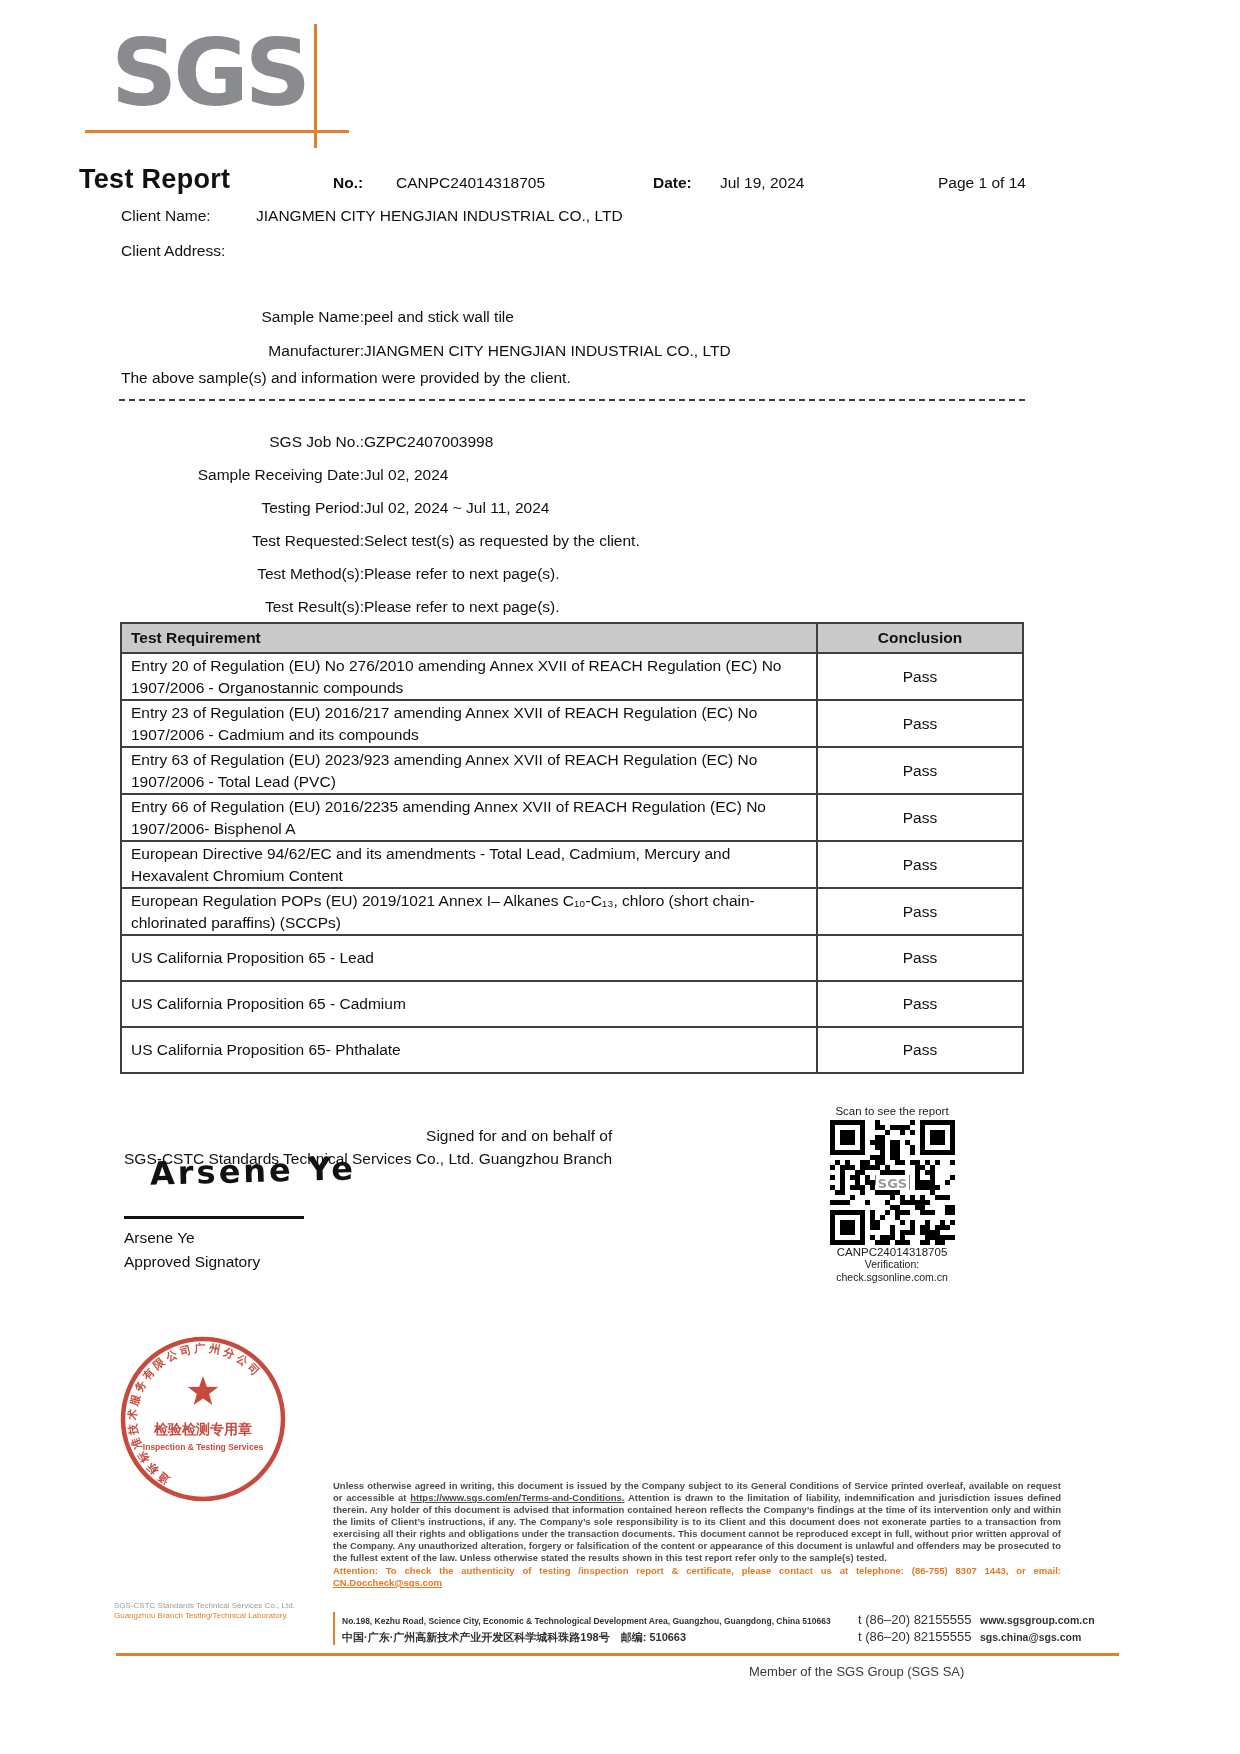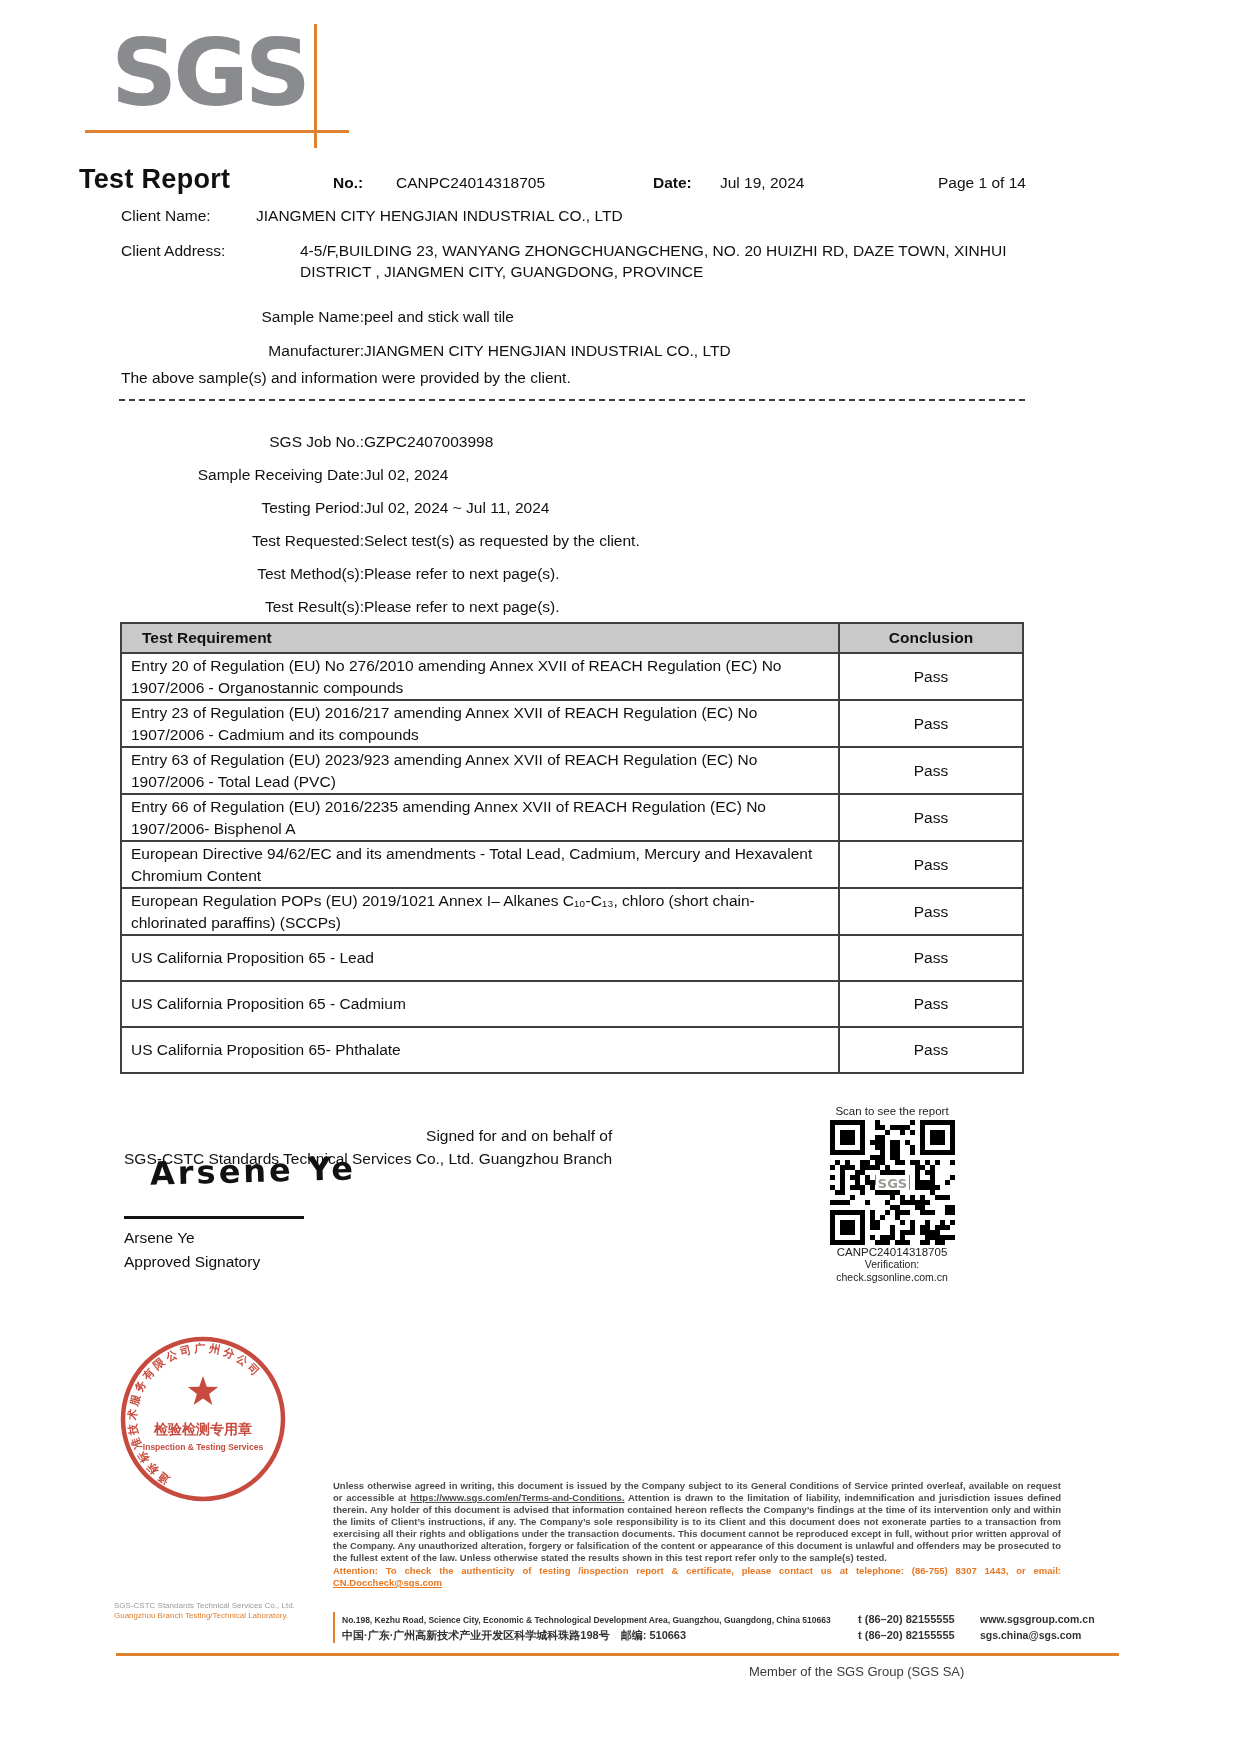--- a/index.html
+++ b/index.html
@@ -24,21 +24,21 @@
   .lw243 { flex:0 0 243px;text-align:right; }
   .val-wrap { width:725px; }
 
   .dashed-div { border-top:2px dashed #3c3c3c; height:0; }
 
   .job-row { display:flex; font-size:15.5px; line-height:21px; margin-bottom:12px; }
 
   
   table.results { border-collapse:collapse; width:904px; table-layout:fixed; }
   table.results th, table.results td { border:2px solid #3f3f3f; font-size:15.5px; }
-  th.req-h { width:676px; text-align:left; padding:2px 20px; height:24px; background:#c9c9c9; }
+  th.req-h { width:676px; text-align:left; padding:2px 9px; height:24px; background:#c9c9c9; }
   th.con-h { text-align:center; background:#c9c9c9; }
   td.req { padding:1px 10px 1px 9px; line-height:21.5px; height:42px; vertical-align:middle; }
   td.con { text-align:center; vertical-align:middle; }
 
   
   .signed-block { font-size:15.5px; line-height:23px; }
   .sig-script { font-family:"DejaVu Sans",sans-serif; font-size:32px; font-weight:800;
                 letter-spacing:3px; transform:rotate(-1.5deg); white-space:nowrap; }
   .sig-line { width:180px; border-top:3px solid #111; height:0; }
 
@@ -51,21 +51,21 @@
   
   .disclaimer { width:728px; font-size:9.5px; line-height:12px; text-align:justify;
                 color:#4d4d4d; font-weight:bold; }
   .disc-link { text-decoration:underline; }
   .attention { color:#e87722; font-weight:bold; font-size:9.5px; line-height:12px; margin-top:1px; }
   .attention a, .attn-email { color:#e87722; text-decoration:underline; }
   .addr-block { border-left:2px solid #e0812f; padding-left:7px; width:786px; }
   .addr-row { display:flex; align-items:baseline; line-height:15px; }
   .addr-en { flex:1; font-size:8.5px; font-weight:bold; color:#333; }
   .addr-cn { flex:1; font-size:11px; font-weight:bold; color:#333; }
-  .addr-phone { flex:0 0 122px; font-size:11px; font-weight:bold; color:#333; }
+  .addr-phone { flex:0 0 122px; font-size:13px; font-weight:normal; color:#333; }
   .addr-web { flex:0 0 148px; font-size:10.5px; font-weight:bold; color:#333; }
   .orange-rule { height:3px; background:#e0812f; }
   .member-line { font-size:13px; color:#3a3a3a; }
   .stamp-frag { width:215px; font-size:8px; line-height:10px; color:#9a9a9a; }
   .stamp-frag .frag2 { color:#e0812f; }
 </style>
 </head>
 <body>
 
 <div class="page">
@@ -82,21 +82,20 @@
   <span class="abs hdr-bold" style="left:637px; top:174px;">Date:</span>
   <span class="abs hdr-val" style="left:704px; top:174px;">Jul 19, 2024</span>
   <span class="abs hdr-val" style="left:922px; top:174px;">Page 1 of 14</span>
 
   <div class="abs label-row" style="left:105px; top:205px; width:900px;">
     <span class="lw135">Client Name:</span>
     <span>JIANGMEN CITY HENGJIAN INDUSTRIAL CO., LTD</span>
   </div>
   <div class="abs label-row" style="left:105px; top:240px; width:900px;gap:44px;">
     <span class="lw135">Client Address:</span>
-    <span class="val-wrap">4-5/F,BUILDING 23, WANYANG ZHONGCHUANGCHENG, NO. 20 HUIZHI RD, DAZE TOWN, XINHUI DISTRICT , JIANGMEN CITY, GUANGDONG, PROVINCE</span>
   </div>
   <div class="abs label-row" style="left:105px; top:306px; width:900px;">
     <span class="lw243">Sample Name:</span>
     <span>peel and stick wall tile</span>
   </div>
   <div class="abs label-row" style="left:105px; top:340px; width:900px;">
     <span class="lw243">Manufacturer:</span>
     <span>JIANGMEN CITY HENGJIAN  INDUSTRIAL CO., LTD</span>
   </div>
   <div class="abs" style="left:105px; top:369px; font-size:15.5px;">The above sample(s) and information were provided by the client.</div>

